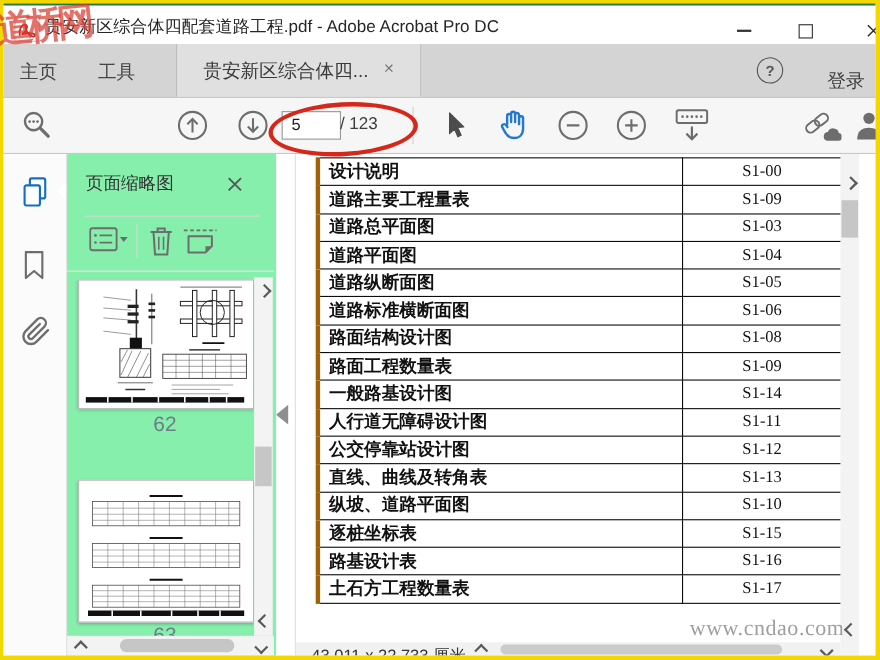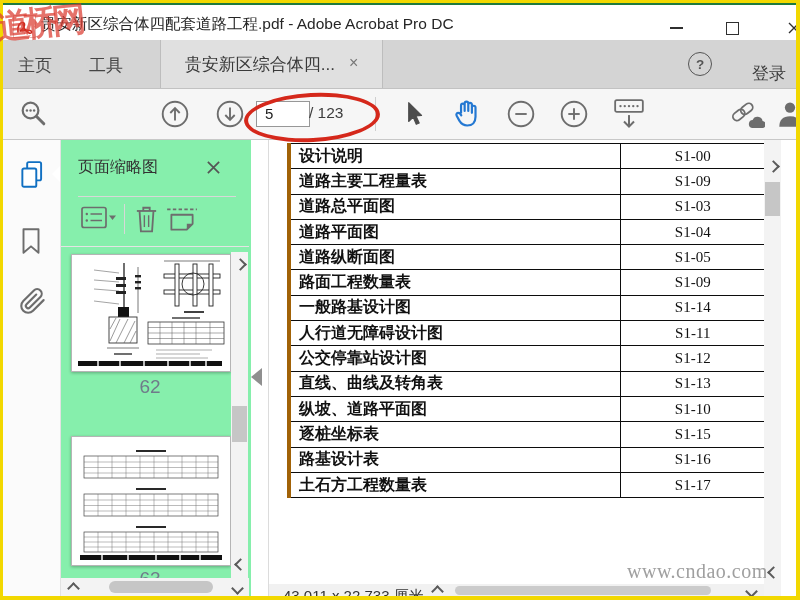--- a/index.html
+++ b/index.html
@@ -345,22 +345,30 @@
   <tr>
     <td class="c1">道路平面图</td>
     <td class="c2">S1-04</td>
   </tr>
 
   <tr>
     <td class="c1">道路纵断面图</td>
     <td class="c2">S1-05</td>
   </tr>
 
-
-
+  <tr>
+    <td class="c1">道路标准横断面图</td>
+    <td class="c2">S1-06</td>
+  </tr>
+
+
+  <tr>
+    <td class="c1">路面结构设计图</td>
+    <td class="c2">S1-08</td>
+  </tr>
 
   <tr>
     <td class="c1">路面工程数量表</td>
     <td class="c2">S1-09</td>
   </tr>
 
   <tr>
     <td class="c1">一般路基设计图</td>
     <td class="c2">S1-14</td>
   </tr>

